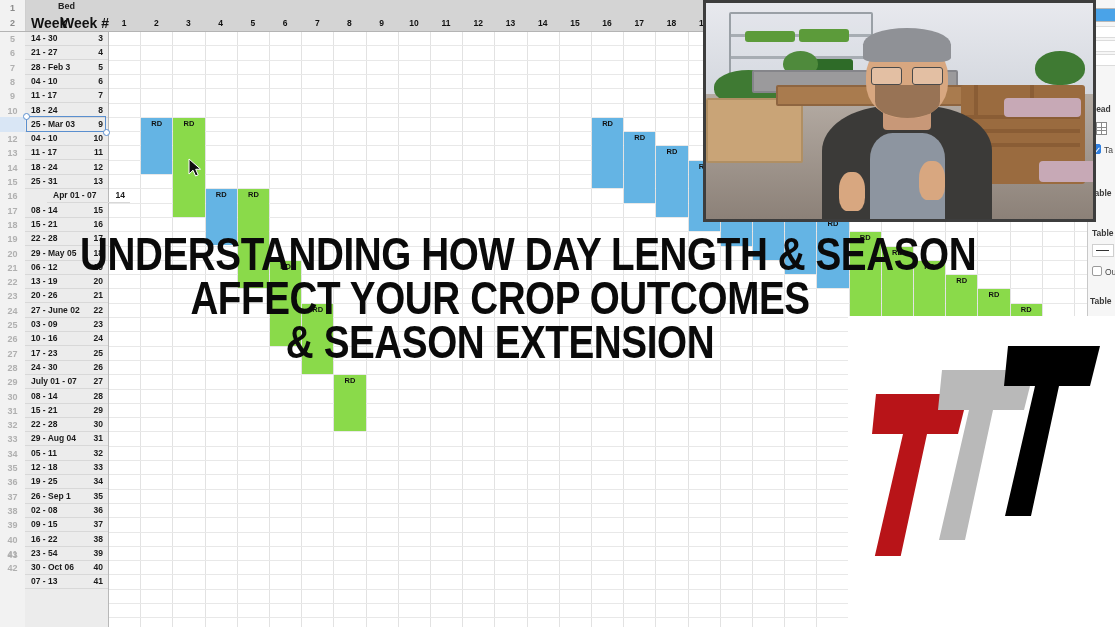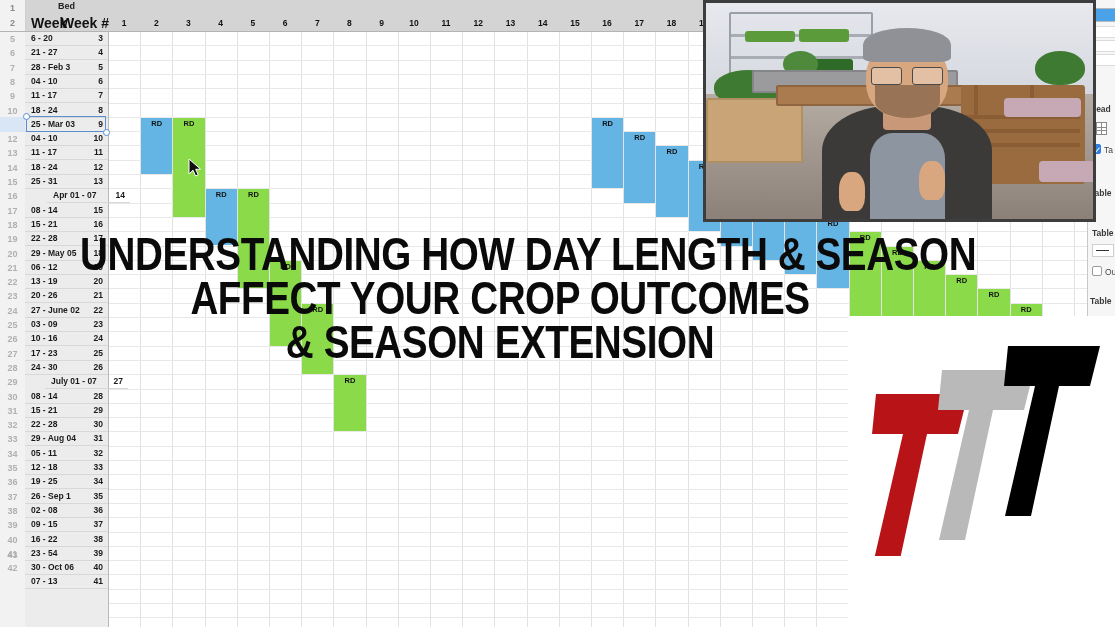--- a/index.html
+++ b/index.html
@@ -141,21 +141,21 @@
         <div class="rn" style="top: 518.2px;">39</div>
         <div class="rn" style="top: 532.5px;">40</div>
         <div class="rn" style="top: 546.8px;">41</div>
         <div class="rn" style="top: 561.1px;">42</div>
         <div class="rn" style="top: 548px;">43</div>
       </div>
     <div class="selrowhl" style="top: 116.8px;"></div>
 
     <div class="leftcols" id="leftcols">
         <div class="lrow" style="top: 0px;">
-          <div class="lweek">6 - 20</div>
+          <div class="lweek">14 - 30</div>
           <div class="lnum">3</div>
         </div>
         <div class="lrow" style="top: 14.3px;">
           <div class="lweek">21 - 27</div>
           <div class="lnum">4</div>
         </div>
         <div class="lrow" style="top: 28.6px;">
           <div class="lweek">28 - Feb 3</div>
           <div class="lnum">5</div>
         </div>
@@ -236,21 +236,21 @@
           <div class="lnum">24</div>
         </div>
         <div class="lrow" style="top: 314.6px;">
           <div class="lweek">17 - 23</div>
           <div class="lnum">25</div>
         </div>
         <div class="lrow" style="top: 328.9px;">
           <div class="lweek">24 - 30</div>
           <div class="lnum">26</div>
         </div>
-        <div class="lrow" style="top: 343.2px; margin-left: 20px;">
+        <div class="lrow" style="top: 343.2px;">
           <div class="lweek">July 01 - 07</div>
           <div class="lnum">27</div>
         </div>
         <div class="lrow" style="top: 357.5px;">
           <div class="lweek">08 - 14</div>
           <div class="lnum">28</div>
         </div>
         <div class="lrow" style="top: 371.8px;">
           <div class="lweek">15 - 21</div>
           <div class="lnum">29</div>

